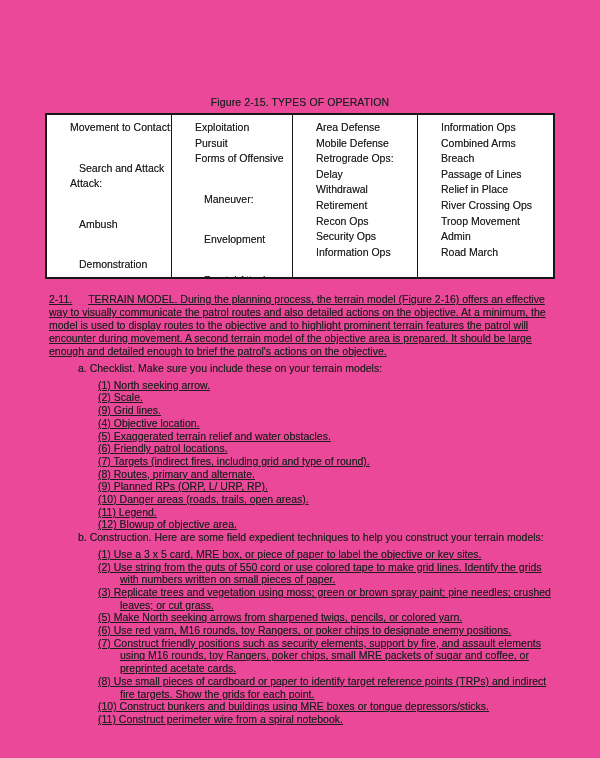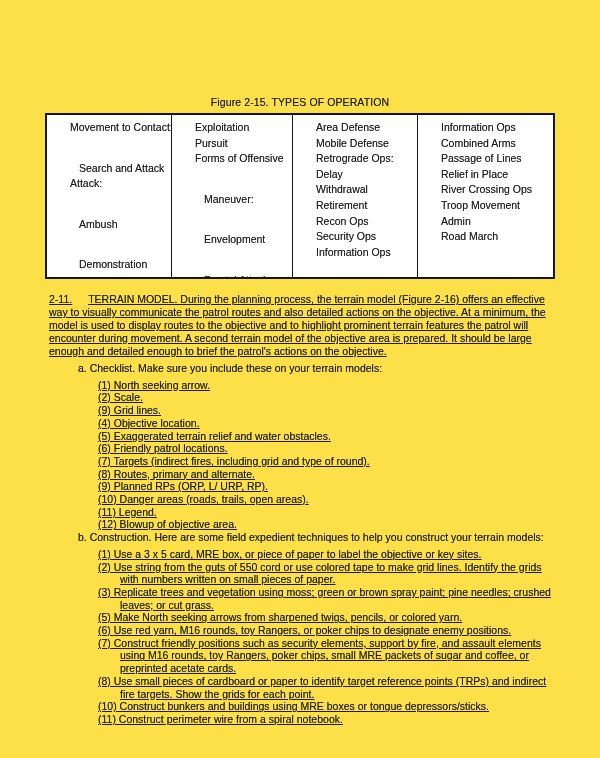--- a/index.html
+++ b/index.html
@@ -5,21 +5,21 @@
   html, body { margin: 0; padding: 0; }
   body {
     width: 600px; height: 758px;
     background: #ffffff;
     font-family: "Liberation Sans", sans-serif;
     color: #1d1d1d;
   }
   .page {
     position: relative;
     width: 600px; height: 758px;
-    background: #fde047;
+    background: #ec4899;
     overflow: hidden;
     text-shadow: 0 0 0.45px rgba(45,45,45,0.65); 
   }
   .fig-title {
     position: absolute; top: 96px; left: 0; width: 600px;
     text-align: center;
     font-size: 10.5px;
     letter-spacing: 0.1px;
   }
   .op-table {
@@ -93,20 +93,21 @@
         <div class="op-line">Withdrawal</div>
         <div class="op-line">Retirement</div>
         <div class="op-line">Recon Ops</div>
         <div class="op-line">Security Ops</div>
         <div class="op-line">Information Ops</div>
       </div>
     <div class="op-col last">
 
     <div class="op-line">Information Ops</div>
         <div class="op-line">Combined Arms</div>
+        <div class="op-line">Breach</div>
         <div class="op-line">Passage of Lines</div>
         <div class="op-line">Relief in Place</div>
         <div class="op-line">River Crossing Ops</div>
         <div class="op-line">Troop Movement</div>
         <div class="op-line">Admin</div>
         <div class="op-line">Road March</div>
       </div>
   </div>
 
   <div class="doc-body">

